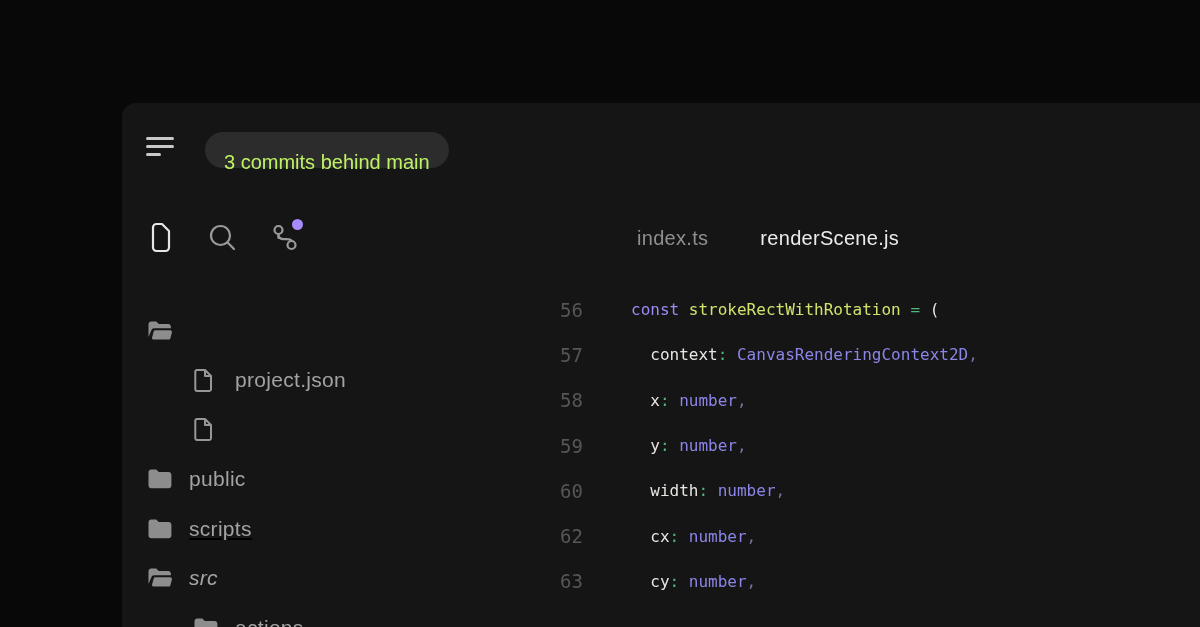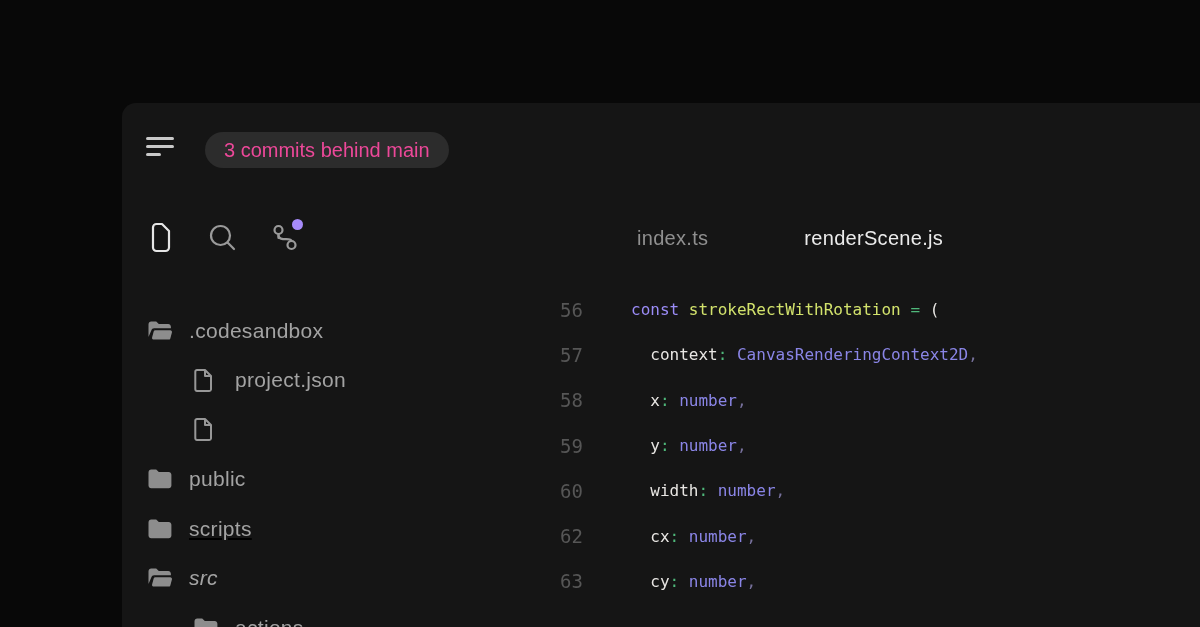--- a/index.html
+++ b/index.html
@@ -10,40 +10,40 @@
   .panel { position:absolute; left:122px; top:103px; width:1078px; height:524px;
            background:#151515; border-top-left-radius:14px; }
 
   
   .hamburger { position:absolute; left:24px; top:34px; width:28px; height:20px; cursor:pointer; }
   .hamburger span { display:block; height:2.6px; border-radius:2px; background:#c9c9c9; margin-bottom:5.4px; }
   .hamburger span:nth-child(3) { width:15px; }
 
   
   .badge { position:absolute; left:83px; top:29px; height:36px; line-height:36px;
-           padding:0 19px; border-radius:18px; background:#2c2c2c; color:#ec4899;
+           padding:12px 19px; border-radius:18px; background:#2c2c2c; color:#bef264;
            font-size:20px; white-space:nowrap; cursor:pointer; }
 
   
   .activity-bar { position:absolute; left:27px; top:119px; display:flex; align-items:center; gap:34px; }
   .activity-icon { position:relative; display:flex; align-items:center; justify-content:center; cursor:pointer; }
   .activity-icon svg { display:block; }
   .notif-dot { position:absolute; top:-3px; right:-4px; width:11px; height:11px; border-radius:50%;
                background:var(--c-accent,#a78bfa); }
 
   
   .tree { position:absolute; left:25px; top:203px; width:400px; }
   .tree-row { height:49.5px; display:flex; align-items:center; cursor:pointer; }
   .tree-row .icon-box { width:27px; display:flex; align-items:center; justify-content:flex-start; margin-right:15px; }
   .tree-label { font-size:21px; color:#a3a3a3; letter-spacing:.3px; white-space:nowrap; }
 
   
-  .tabs { position:absolute; left:515px; top:124px; display:flex; gap:75px; }
+  .tabs { position:absolute; left:515px; top:124px; display:flex; gap:52px; }
   .tab { font-size:20px; color:#8f8f8f; letter-spacing:.3px; cursor:pointer; white-space:nowrap; }
-  .tab.active { color:#ebebeb;margin-left:21px; }
+  .tab.active { color:#ebebeb; }
 
   
   .code { position:absolute; left:438px; top:184px; width:640px; cursor:text; }
   .code-row { height:45.3px; display:flex; align-items:center; white-space:pre; }
   .ln { width:42px; font-size:19px; color:#565656;
         font-family:"DejaVu Sans Mono", monospace; flex:none; }
   .src { margin-left:29px; font-size:16px; font-family:"DejaVu Sans Mono", monospace; }
   .tk-keyword  { color:var(--c-keyword,#9b8cf7); }
   .tk-function { color:var(--c-function,#d2e26c); }
   .tk-operator { color:var(--c-operator,#4fb87a); }
@@ -93,21 +93,20 @@
     </div>
 
   <div class="tree" id="tree">
       <div class="tree-row" style="padding-left: 0px;">
         <span class="icon-box">
           <svg width="27" height="22" viewBox="0 0 27 22" fill="none">
             <path d="M1.5 4.2c0-1.5 1.2-2.7 2.7-2.7h5l2.6 2.6h9.4c1.5 0 2.7 1.2 2.7 2.7v1.4H7.1c-1.3 0-2.4.8-2.7 2L1.5 17z" fill="#8d8d8d"></path>
             <path d="M6 11.3c.3-1 1.2-1.7 2.3-1.7h15c1.6 0 2.7 1.5 2.3 3l-1.6 6c-.3 1-1.2 1.7-2.3 1.7h-15c-1.6 0-2.7-1.5-2.3-3z" fill="#8d8d8d" stroke="#151515" stroke-width="1.4"></path>
           </svg>
         </span>
-        <span class="tree-label">.codesandbox</span>
       </div>
       <div class="tree-row" style="padding-left: 46px;">
         <span class="icon-box">
           <svg width="20" height="25" viewBox="0 0 20 25" fill="none">
             <path d="M4 2h8l6 6v13.5A1.7 1.7 0 0 1 16.3 23H4a1.7 1.7 0 0 1-1.7-1.7V3.7A1.7 1.7 0 0 1 4 2z" stroke="#979797" stroke-width="2" stroke-linejoin="round"></path>
             <path d="M12 2v6h6" stroke="#979797" stroke-width="2" stroke-linejoin="round"></path>
           </svg>
         </span>
         <span class="tree-label">project.json</span>
       </div>

